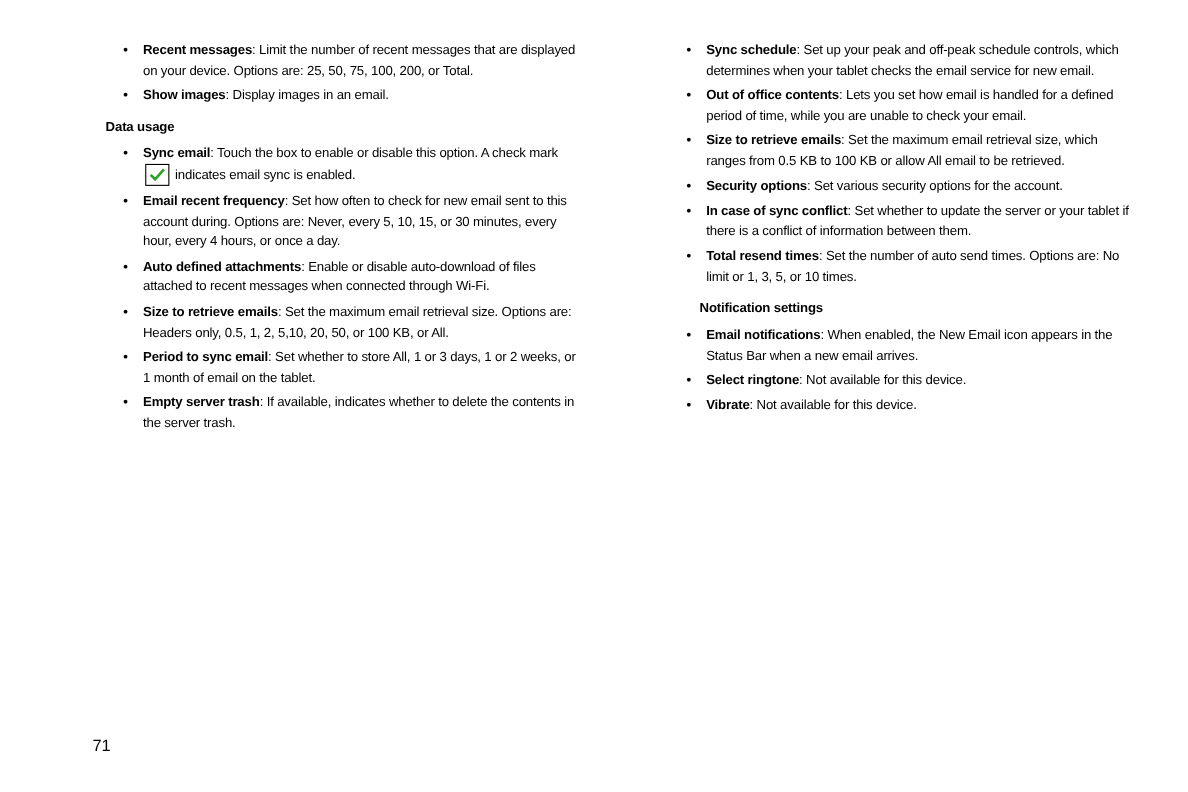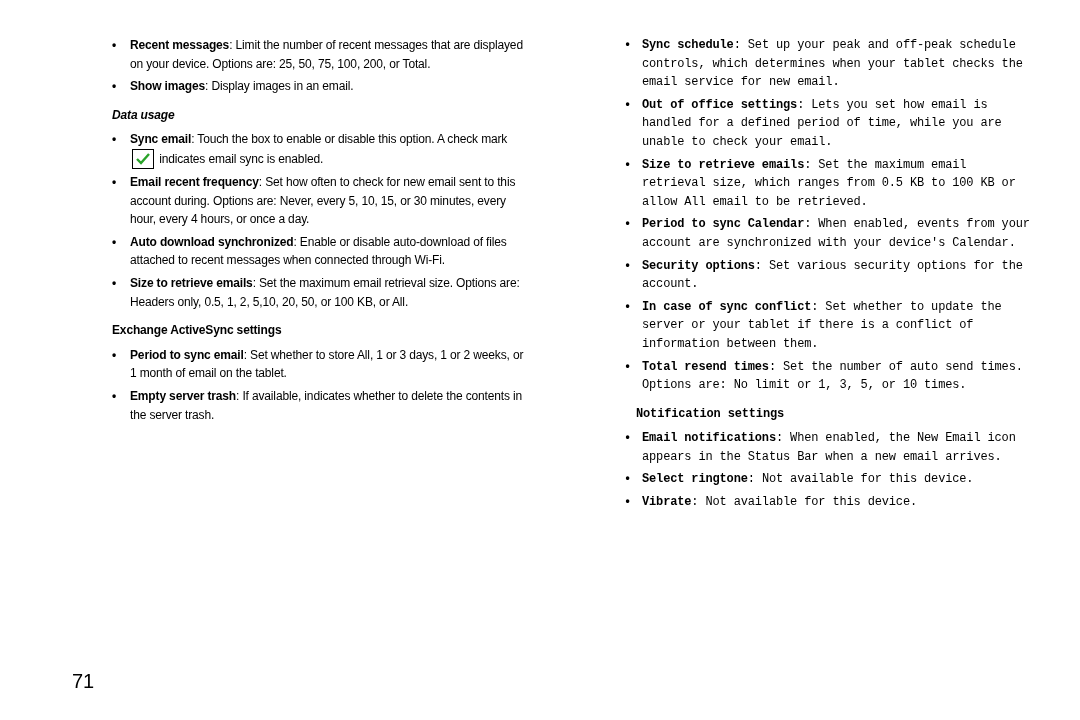--- a/index.html
+++ b/index.html
@@ -24,21 +24,20 @@
     font-size: 12px;
     line-height: 1.55;
   }
   .col-left {
     font-stretch: condensed;
     letter-spacing: -0.15px;
   }
   .col-right {
     font-stretch: condensed;
     letter-spacing: -0.15px;
-    font-family: Liberation Mono, monospace;
   }
   .sub-heading {
     font-weight: bold;
     margin: 10px 0 6px 0;
   }
   .bullet {
     position: relative;
     padding-left: 18px;
     margin: 4px 0 4px 44px;
   }
@@ -61,82 +60,78 @@
     border: 1.5px solid #000;
     vertical-align: -3px;
     margin: 0 2px;
   }
   .check-icon svg {
     width: 16px;
     height: 14px;
   }
   .page-number {
     position: absolute;
-    left: 72px;
+    left: 84px;
     top: 670px;
-    font-size: 20px;
+    font-size: 15px;
   }
 </style>
 </head>
 <body>
 
 <div class="page">
 
   <div class="col col-left">
 
     <div class="bullet">
       <span class="bold">Recent messages</span><span>: Limit the number of recent messages that are displayed on your device. Options are: 25, 50, 75, 100, 200, or Total.</span>
     </div>
     <div class="bullet">
       <span class="bold">Show images</span><span>: Display images in an email.</span>
     </div>
 
-    <div class="sub-heading" style="margin-left:44px;font-style:italic;">Data usage</div>
+    <div class="sub-heading" style="margin-left:28px;">Data usage</div>
 
     <div class="bullet">
       <span class="bold">Sync email</span><span>: Touch the box to enable or disable this option. A check mark </span><span class="check-icon">
           <svg viewBox="0 0 16 14">
             <polyline points="2,7 6,11 14,2" fill="none" stroke="#29a329" stroke-width="2.4"></polyline>
           </svg>
         </span><span> indicates email sync is enabled.</span>
     </div>
     <div class="bullet">
       <span class="bold">Email recent frequency</span><span>: Set how often to check for new email sent to this account during. Options are: Never, every 5, 10, 15, or 30 minutes, every hour, every 4 hours, or once a day.</span>
     </div>
     <div class="bullet">
-      <span class="bold">Auto download synchronized</span><span>: Enable or disable auto-download of files attached to recent messages when connected through Wi-Fi.</span>
+      <span class="bold">Auto defined attachments</span><span>: Enable or disable auto-download of files attached to recent messages when connected through Wi-Fi.</span>
     </div>
     <div class="bullet">
       <span class="bold">Size to retrieve emails</span><span>: Set the maximum email retrieval size. Options are: Headers only, 0.5, 1, 2, 5,10, 20, 50, or 100 KB, or All.</span>
     </div>
 
-    <div class="sub-heading" style="margin-left:44px;">Exchange ActiveSync settings</div>
 
     <div class="bullet">
       <span class="bold">Period to sync email</span><span>: Set whether to store All, 1 or 3 days, 1 or 2 weeks, or 1 month of email on the tablet.</span>
     </div>
     <div class="bullet">
       <span class="bold">Empty server trash</span><span>: If available, indicates whether to delete the contents in the server trash.</span>
     </div>
 
   </div>
 
   <div class="col col-right">
 
     <div class="bullet">
       <span class="bold">Sync schedule</span><span>: Set up your peak and off-peak schedule controls, which determines when your tablet checks the email service for new email.</span>
     </div>
     <div class="bullet">
-      <span class="bold">Out of office settings</span><span>: Lets you set how email is handled for a defined period of time, while you are unable to check your email.</span>
+      <span class="bold">Out of office contents</span><span>: Lets you set how email is handled for a defined period of time, while you are unable to check your email.</span>
     </div>
     <div class="bullet">
       <span class="bold">Size to retrieve emails</span><span>: Set the maximum email retrieval size, which ranges from 0.5 KB to 100 KB or allow All email to be retrieved.</span>
-    </div>
-    <div class="bullet">
-      <span class="bold">Period to sync Calendar</span><span>: When enabled, events from your account are synchronized with your device's Calendar.</span>
     </div>
     <div class="bullet">
       <span class="bold">Security options</span><span>: Set various security options for the account.</span>
     </div>
     <div class="bullet">
       <span class="bold">In case of sync conflict</span><span>: Set whether to update the server or your tablet if there is a conflict of information between them.</span>
     </div>
     <div class="bullet">
       <span class="bold">Total resend times</span><span>: Set the number of auto send times. Options are: No limit or 1, 3, 5, or 10 times.</span>
     </div>

